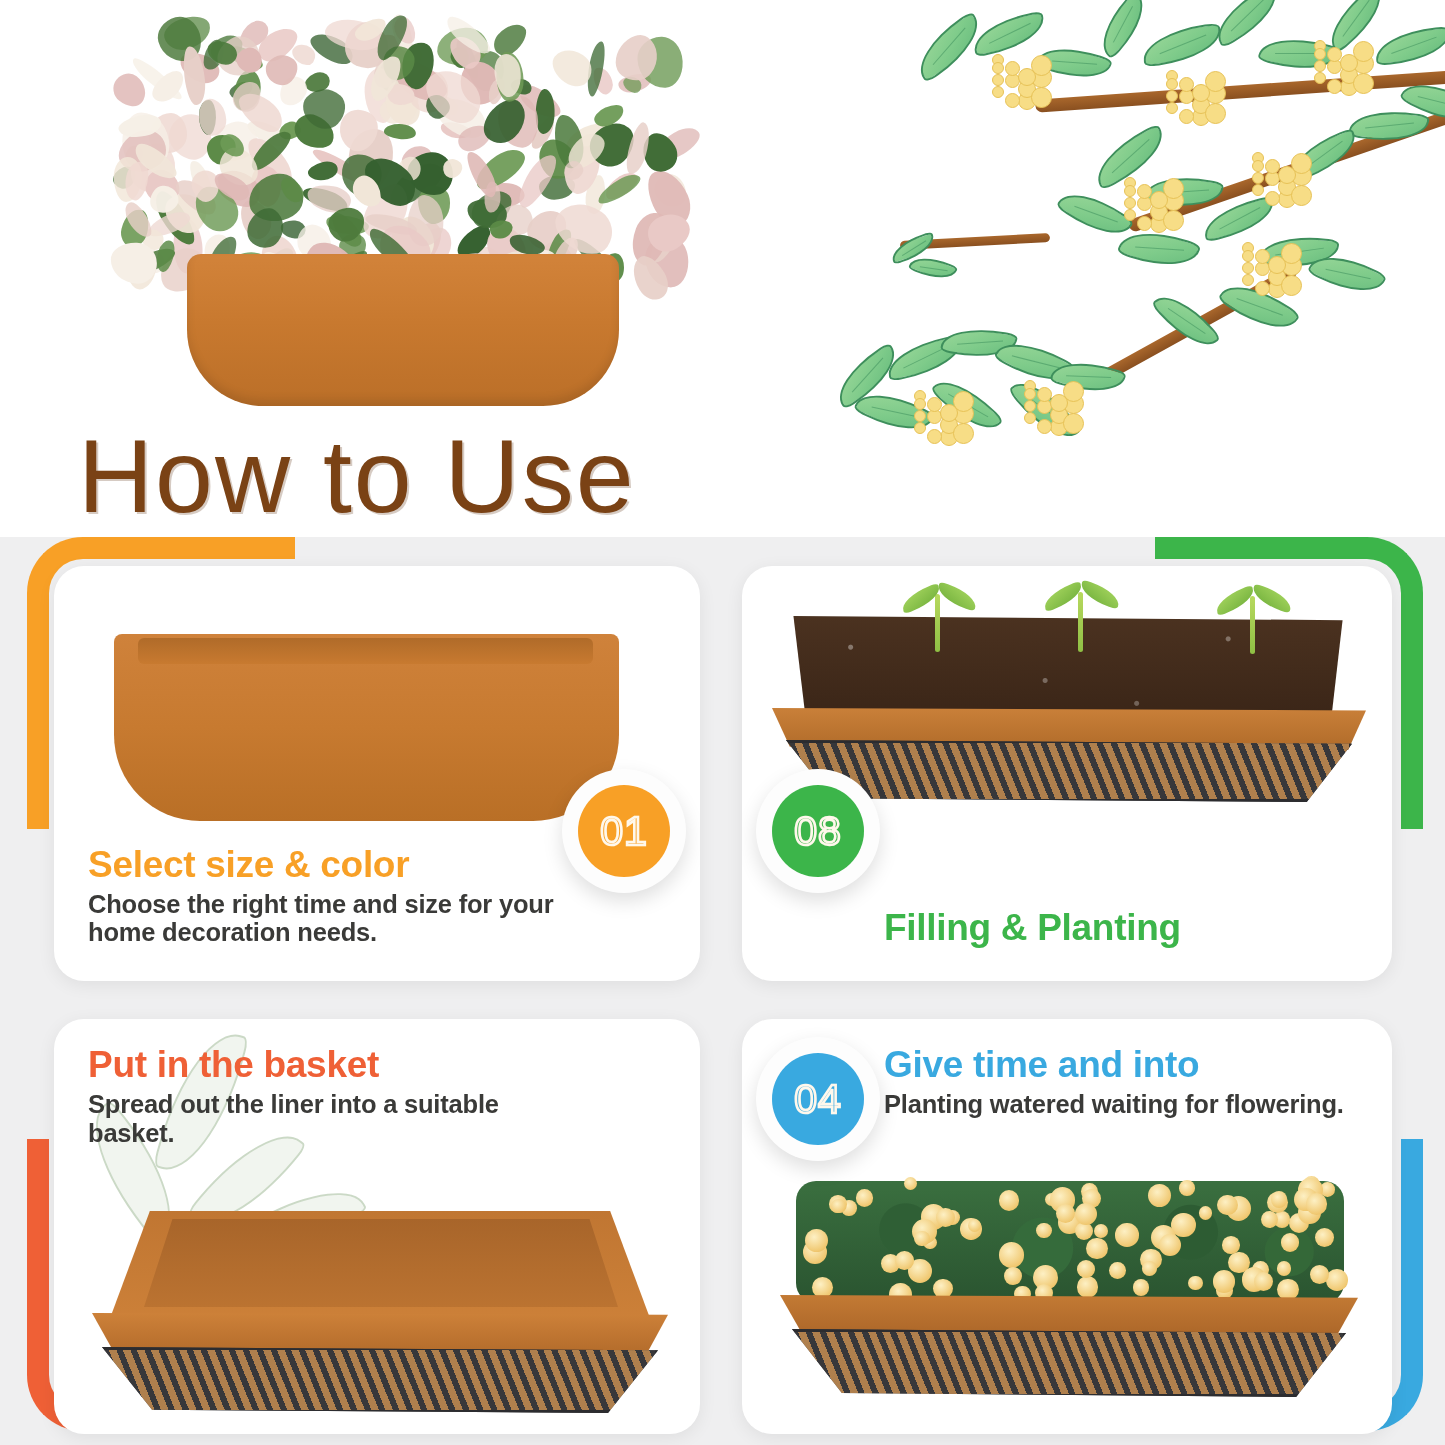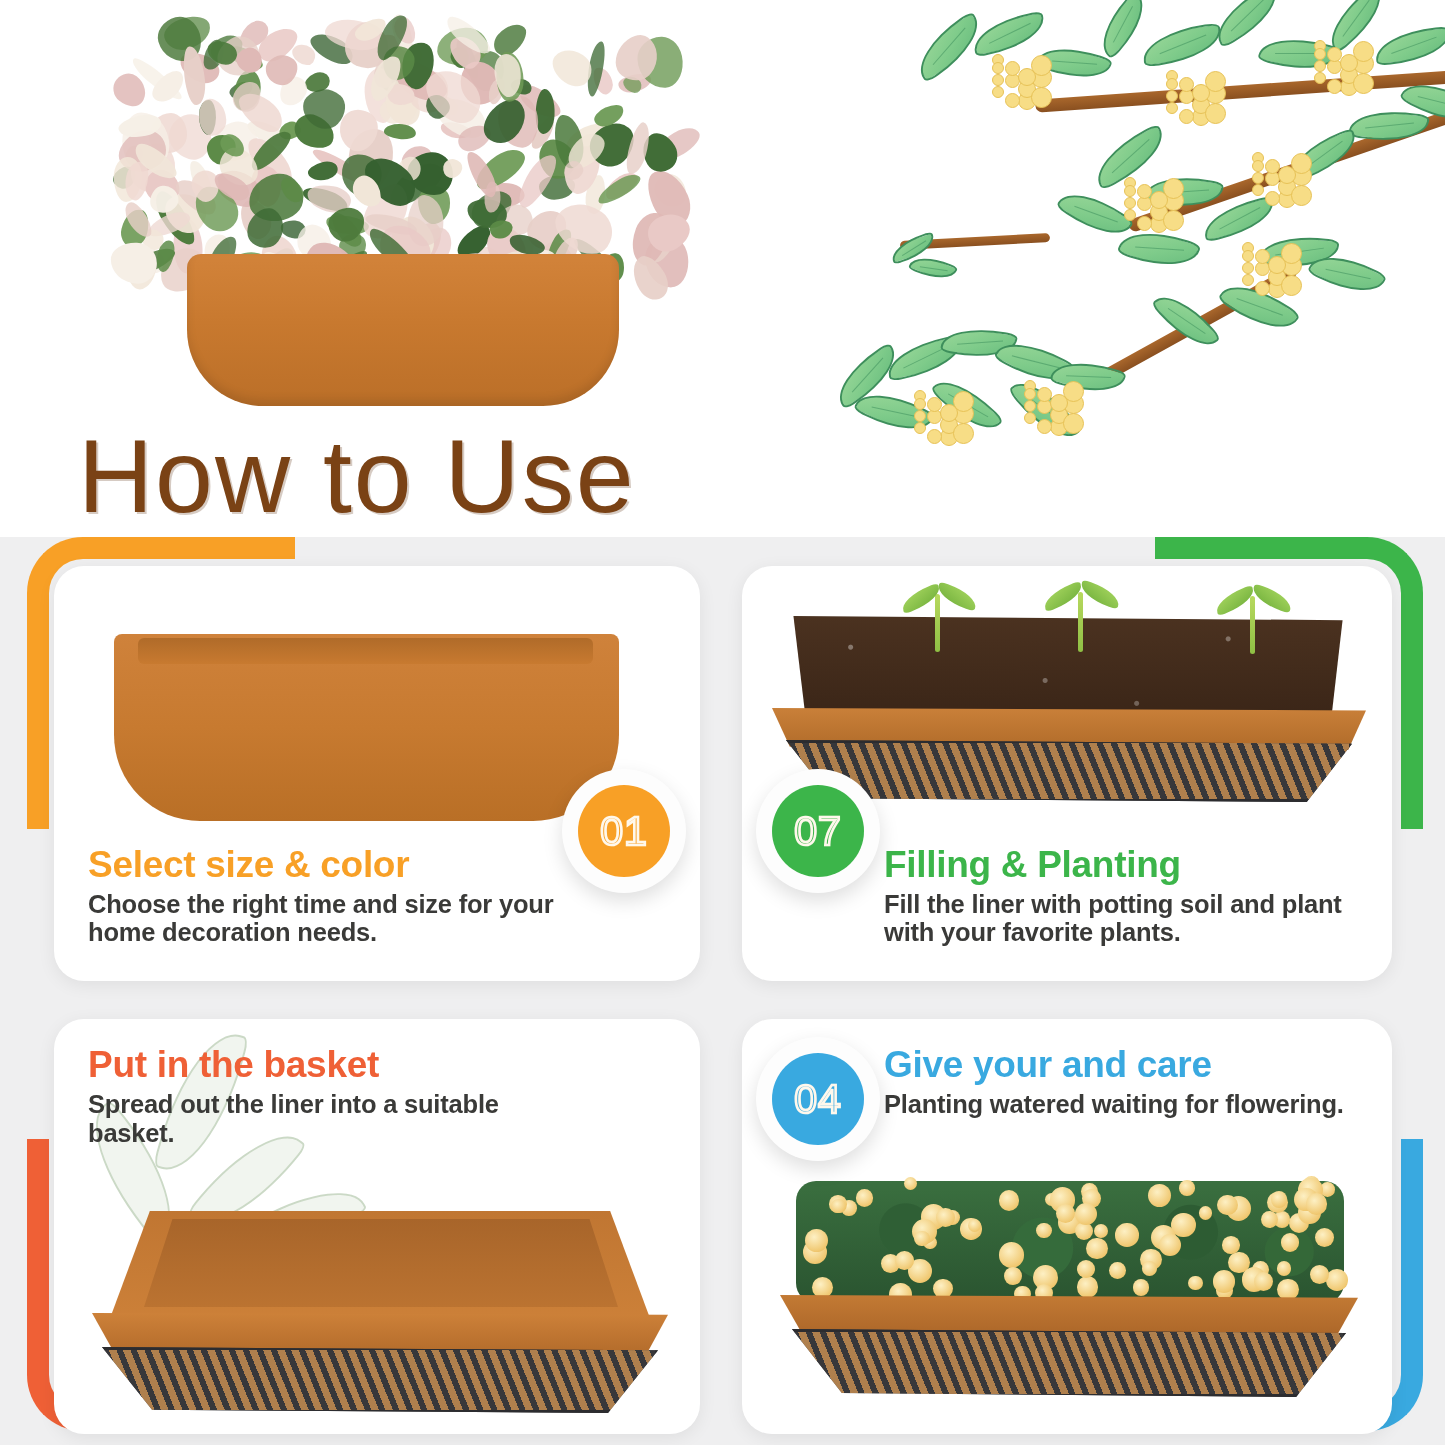--- a/index.html
+++ b/index.html
@@ -713,25 +713,24 @@
         <div class="seed-leaf" style="left:319px; top:6px; width:42px; height:17px; transform:rotate(20deg) scaleX(-1);"></div>
 
         <div class="seedling-stem" style="left:490px; top:16px; height:58px;"></div>
         <div class="seed-leaf" style="left:454px; top:12px; width:42px; height:17px; transform:rotate(-22deg);"></div>
         <div class="seed-leaf" style="left:491px; top:10px; width:42px; height:17px; transform:rotate(20deg) scaleX(-1);"></div>
 
       </div>
 
       <div class="card-text lower indent-left">
         <div class="card-heading" style="color:#3cb54a;">Filling &amp; Planting</div>
-        <div class="card-body">Fill the liner with potting soil and plant with your favorite plants.</div>
       </div>
 
       <div class="badge-wrap" style="left:14px; bottom:88px;">
-        <div class="badge" style="background:#3cb54a;">07</div>
+        <div class="badge" style="background:#3cb54a;">08</div>
       </div>
     </div>
 
     <div class="card" id="card-02">
       <div class="wm-leaf" style="left:118px; top:8px; width:58px; height:150px; transform:rotate(16deg);"></div>
       <div class="wm-leaf" style="left:52px; top:82px; width:54px; height:140px; transform:rotate(-38deg);"></div>
       <div class="wm-leaf" style="left:168px; top:96px; width:50px; height:128px; transform:rotate(40deg);"></div>
       <div class="wm-leaf" style="left:232px; top:142px; width:44px; height:112px; transform:rotate(62deg);"></div>
 
       <div class="card-text upper pad-right">
@@ -751,21 +750,21 @@
                     background:linear-gradient(180deg,#cd8139,#b16a2a);
                     clip-path:polygon(0 0,100% 4%,96% 100%,4% 94%);"></div>
         <div class="basket-cage" style="left:34px; top:142px; width:556px; height:66px;
                     clip-path:polygon(0 0,100% 5%,91% 100%,9% 95%);"></div>
 
       </div>
     </div>
 
     <div class="card" id="card-04">
       <div class="card-text upper indent-left">
-        <div class="card-heading" style="color:#39a9e0;">Give your and care</div>
+        <div class="card-heading" style="color:#39a9e0;">Give time and into</div>
         <div class="card-body">Planting watered waiting for flowering.</div>
       </div>
 
       <div class="badge-wrap" style="left:14px; top:18px;">
         <div class="badge" style="background:#39a9e0;">04</div>
       </div>
 
       <div class="card-photo" style="left:16px; top:156px; width:622px; height:252px;">
         <div class="rose-bush" style="left:38px; top:6px; width:548px; height:122px;"></div>
         <div id="roses">

